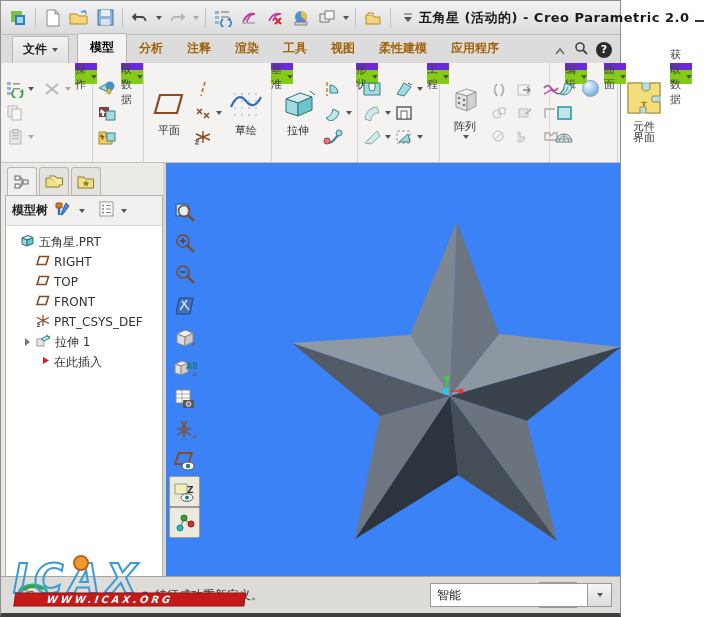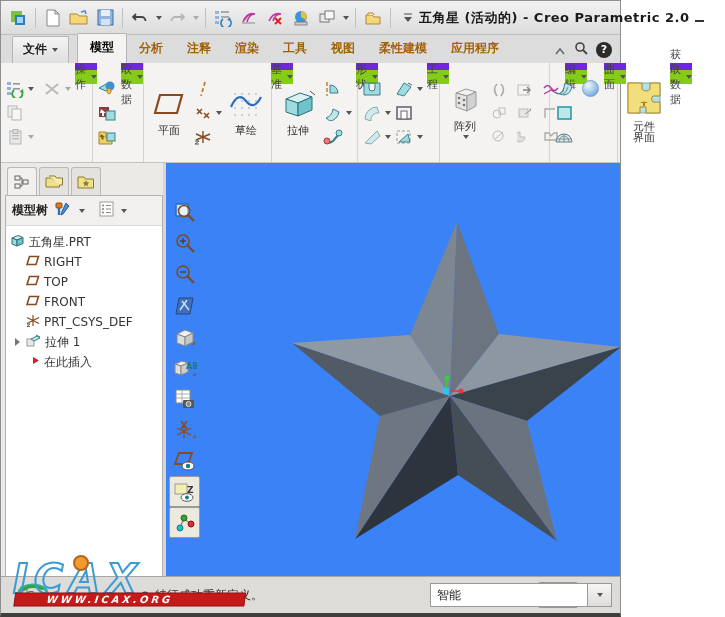--- a/index.html
+++ b/index.html
@@ -41,21 +41,21 @@
 
   
   .main { position:relative; height:418px; display:flex; background:#eceae7; }
   .navigator { width:162px; display:flex; flex-direction:column; padding:4px 0 4px 4px; }
   .nav-tabs { display:flex; gap:2px; height:28px; margin-left:2px; }
   .nav-tab { width:30px; border:1px solid #b9b8b6; border-bottom:none; border-radius:3px 3px 0 0; background:#e4e2df; display:flex; align-items:center; justify-content:center; }
   .nav-tab.active { background:#f1f0ee; }
   .nav-body { flex:1; border:1px solid #b2b1af; background:#fff; display:flex; flex-direction:column; }
   .nav-header { height:30px; background:#f1f0ee; border-bottom:1px solid #dcdbd9; display:flex; align-items:center; gap:6px; padding:0 6px; }
   .nav-title { font-size:12px; font-weight:bold; color:#222; }
-  .tree { padding:6px 2px; }
+  .tree { padding:6px 12px; }
   .tree-row { display:flex; align-items:center; gap:4px; height:20px; font-size:12px; color:#333; white-space:nowrap; }
   .tw { width:10px; display:flex; justify-content:center; }
   .exp { width:0; height:0; border-top:4px solid transparent; border-bottom:4px solid transparent; border-left:5px solid #777; }
   .splitter { width:3px; background:#d8d6d3; cursor:col-resize; }
   .canvas { position:relative; flex:1; background:#3b82f6; overflow:hidden; }
 
   
   .gtoolbar { position:absolute; left:3px; top:34px; width:32px; display:flex; flex-direction:column; }
   .gbtn { width:31px; height:31px; display:flex; align-items:center; justify-content:center; border:1px solid transparent; }
   .gbtn.pressed { border:1px solid #9a9a9a; background:#eceade; border-radius:2px; }

